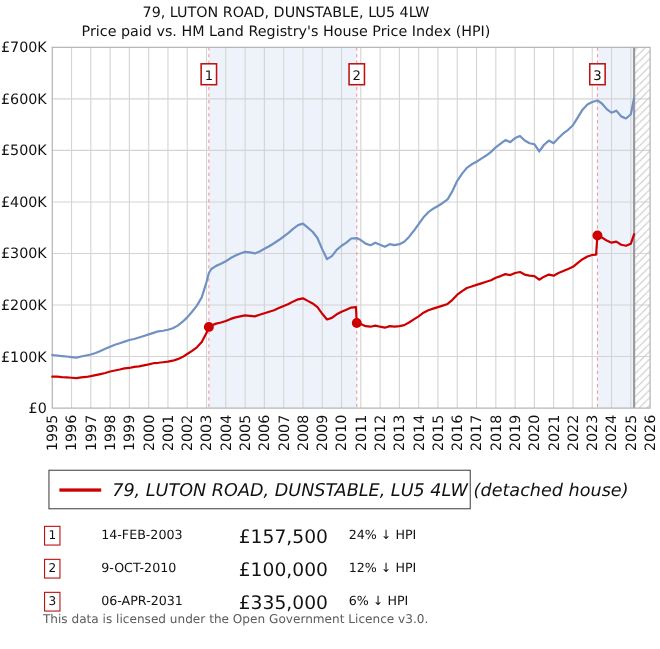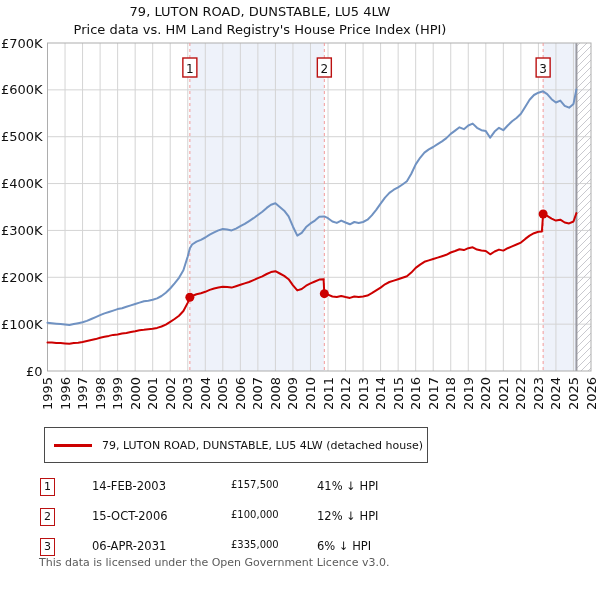--- a/index.html
+++ b/index.html
@@ -7,36 +7,36 @@
         font-family:"DejaVu Sans","Liberation Sans",sans-serif;color:#111;}
   .title-line{position:absolute;left:0;width:520px;text-align:center;font-size:13px;color:#111;}
   #title1{top:4px;}
   #title2{top:22px;}
   #chart-svg{position:absolute;top:0;left:0;}
   svg text{font-family:"DejaVu Sans","Liberation Sans",sans-serif;fill:#111;}
   #legend{position:absolute;left:44px;top:427px;width:384px;height:36px;border:1px solid #4a4a4a;
           background:#fff;display:flex;flex-direction:column;justify-content:space-around;padding:2px 0 2px 9px;box-sizing:border-box;}
   .legend-row{display:flex;align-items:center;}
   .legend-swatch{display:inline-block;width:38px;height:3px;margin-right:10px;flex:0 0 auto;}
-  .legend-label{font-size:11px;white-space:nowrap;color:#111;}
+  .legend-label{font-size:16px;white-space:nowrap;color:#111;font-style:italic;}
   .sale-row{position:absolute;left:40px;width:540px;height:20px;}
   .sale-badge{position:absolute;left:0;top:0;width:13px;height:16px;border:1px solid #bb1111;
               text-align:center;font-size:11px;line-height:16px;color:#111;background:#fff;}
   .sale-date{position:absolute;left:52px;top:1px;font-size:11.5px;text-align:right;}
-  .sale-price{position:absolute;left:191px;top:1px;font-size:10px;}
+  .sale-price{position:absolute;left:177px;top:1px;font-size:17px;}
   .sale-hpi{position:absolute;left:277px;top:1px;font-size:11.5px;}
   #footer{position:absolute;left:39px;top:556px;font-size:11px;line-height:13px;color:#5c5c5c;}
 </style>
 </head>
 <body>
 
 <div id="page">
 
   <div id="title1" class="title-line">79, LUTON ROAD, DUNSTABLE, LU5 4LW</div>
-  <div id="title2" class="title-line">Price data vs. HM Land Registry's House Price Index (HPI)</div>
+  <div id="title2" class="title-line">Price paid vs. HM Land Registry's House Price Index (HPI)</div>
 
   <svg id="chart-svg" width="600" height="420">
       <defs>
         <pattern id="hatch" width="7" height="7" patternUnits="userSpaceOnUse">
           <path d="M-1,8 L8,-1" stroke="#c9c9cf" stroke-width="1" fill="none"></path>
           <path d="M-1,15 L15,-1" stroke="#c9c9cf" stroke-width="1" fill="none"></path>
         </pattern>
       </defs>
       <rect x="189.86193548386908" y="43" width="134.47241935483996" height="328" fill="#eef2fa"></rect>
       <rect x="543.1369354838706" y="43" width="33.311290322582295" height="328" fill="#eef2fa"></rect>
@@ -147,25 +147,25 @@
     <div class="legend-row">
       <span class="legend-swatch" id="sw0" style="background: rgb(204, 0, 0);"></span>
       <span class="legend-label">79, LUTON ROAD, DUNSTABLE, LU5 4LW (detached house)</span>
     </div>
   </div>
 
   <div class="sale-row" style="top:478px">
     <span class="sale-badge">1</span>
     <span class="sale-date">14-FEB-2003</span>
     <span class="sale-price">£157,500</span>
-    <span class="sale-hpi">41% ↓ HPI</span>
+    <span class="sale-hpi">24% ↓ HPI</span>
   </div>
   <div class="sale-row" style="top:508px">
     <span class="sale-badge">2</span>
-    <span class="sale-date">15-OCT-2006</span>
+    <span class="sale-date">9-OCT-2010</span>
     <span class="sale-price">£100,000</span>
     <span class="sale-hpi">12% ↓ HPI</span>
   </div>
   <div class="sale-row" style="top:538px">
     <span class="sale-badge">3</span>
     <span class="sale-date">06-APR-2031</span>
     <span class="sale-price">£335,000</span>
     <span class="sale-hpi">6% ↓ HPI</span>
   </div>
 

